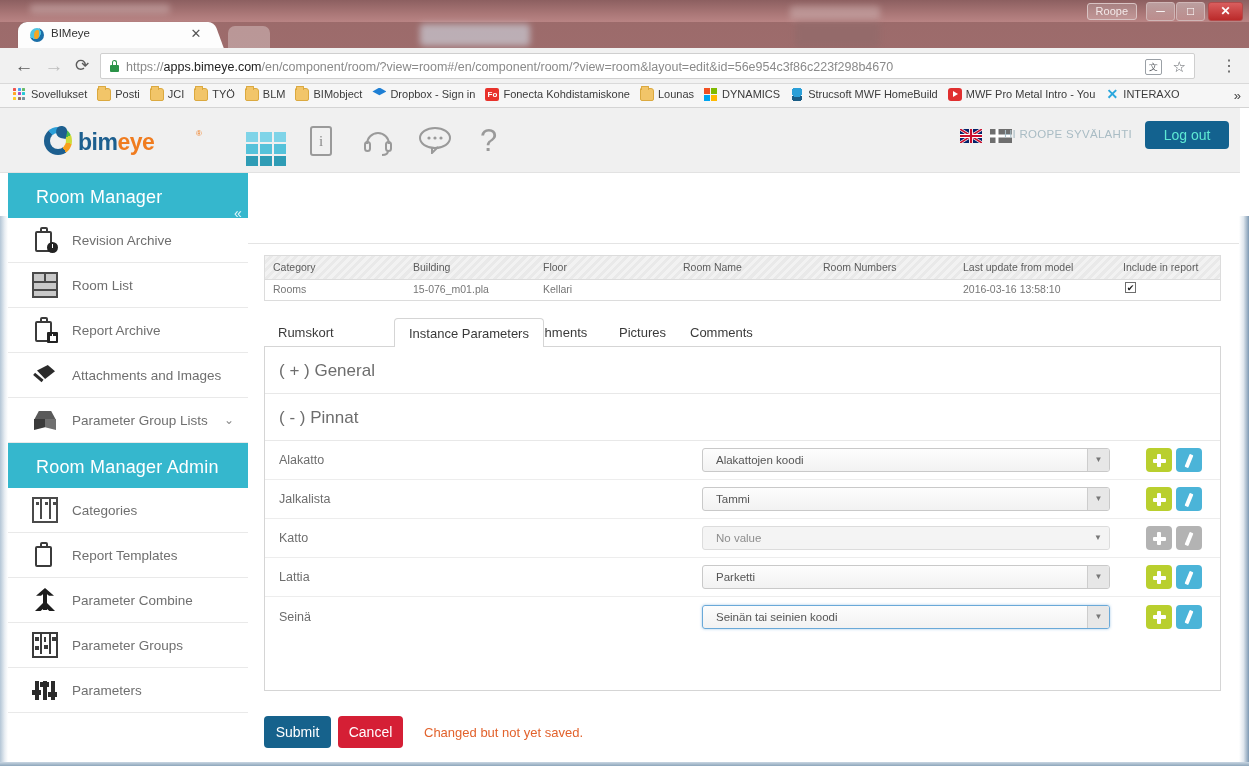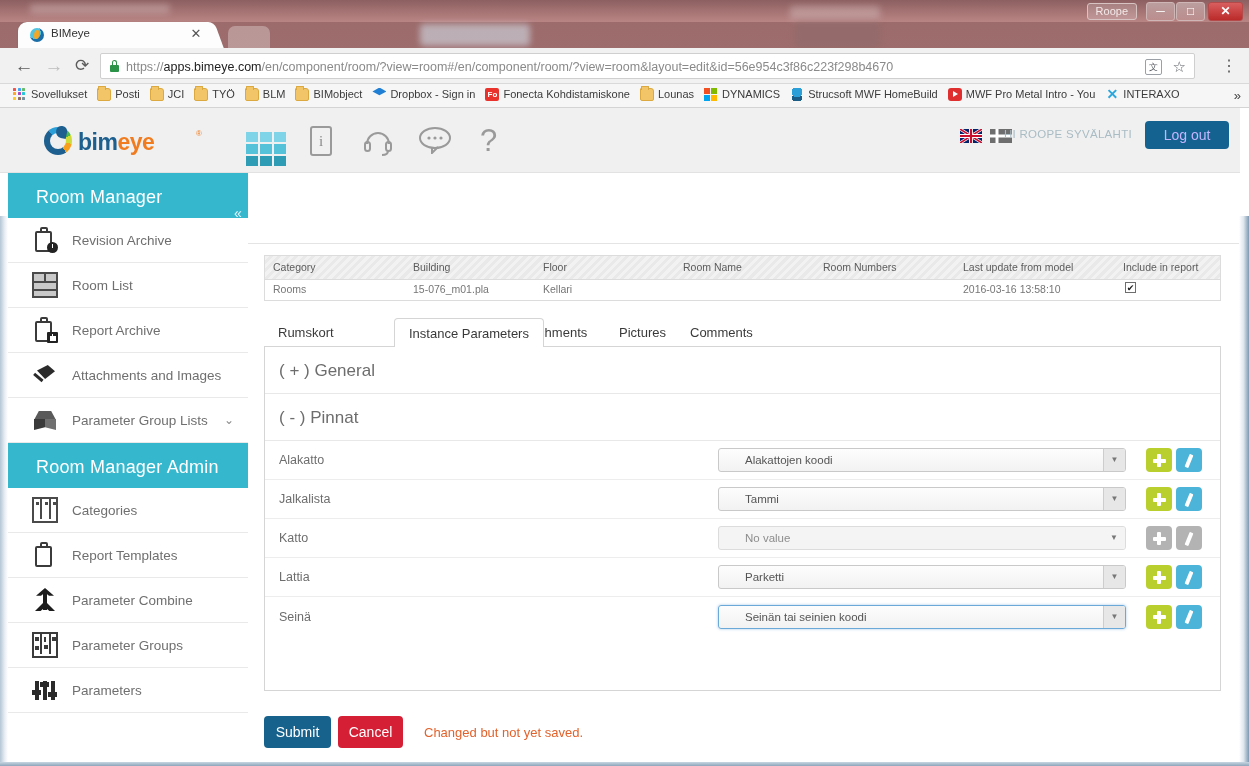--- a/index.html
+++ b/index.html
@@ -177,21 +177,21 @@
   #info-icon { left:310px; width:22px; height:30px; border:2px solid #9a9a9a; border-radius:3px; color:#8a8a8a; font-size:15px; text-align:center; line-height:27px; font-family:"Liberation Serif", serif; }
   #headset-icon { left:362px; width:32px; height:30px; }
   #chat-icon { left:418px; width:34px; height:28px; }
   #help-icon { left:480px; font-size:31px; color:#9a9a9a; line-height:30px; }
 
   #flag-uk { position:absolute; right:258px; top:21px; width:22px; height:14px; }
   #flag-se { position:absolute; right:228px; top:21px; width:22px; height:14px; }
   #greeting { position:absolute; right:108px; top:20px; font-size:11.5px; color:#a9bcc4; letter-spacing:.3px; }
   #logout-btn {
     position:absolute; right:11px; top:13px; width:84px; height:28px;
-    background:#13628f; border-radius:4px; color:#c4b5fd; font-size:14px;
+    background:#13628f; border-radius:4px; color:#5eead4; font-size:14px;
     text-align:center; line-height:28px;
   }
 
   
   #sidebar { position:absolute; left:8px; top:65px; width:240px; bottom:0; background:#fff; }
   .side-head {
     position:relative; height:45px; background:#35b7cd; color:#fff;
     font-size:18px; padding-left:28px; line-height:48px; letter-spacing:.2px;
   }
   #collapse-btn {
@@ -289,24 +289,24 @@
     font-size:17px; color:#6d6d6d; padding-left:14px; line-height:47px;
   }
   .prow {
     position:relative; height:39px; border-bottom:1px solid #ededed;
     display:flex; align-items:center;
   }
   .prow:last-child { border-bottom:0; }
   .plabel { position:absolute; left:14px; font-size:12.5px; color:#6d6d6d; }
 
   .pselect {
-    position:absolute; left:453px; width:408px; height:24px;
+    position:absolute; left:437px; width:408px; height:24px;
     background: linear-gradient(180deg,#fdfdfd,#f2f2f2);
     border:1px solid #c9c9c9; border-radius:3px;
-    font-size:11.5px; color:#555; line-height:22px; padding-left:26px;
+    font-size:11.5px; color:#555; line-height:22px; padding-left:13px;
   }
   .pselect .arrow {
     position:absolute; right:0; top:0; width:22px; height:22px;
     background:#e7e7e7; border-left:1px solid #cdcdcd; border-radius:0 2px 2px 0;
     color:#777; font-size:8px; text-align:center; line-height:22px;
   }
   .pselect.disabled { background:#f4f4f4; border-color:#dcdcdc; color:#8d8d8d; }
   .pselect.disabled .arrow { background:#f4f4f4; border-left:0; }
   .pselect.focused { border:1px solid #6aa9d8; box-shadow:0 0 3px rgba(106,169,216,.6); }
 

